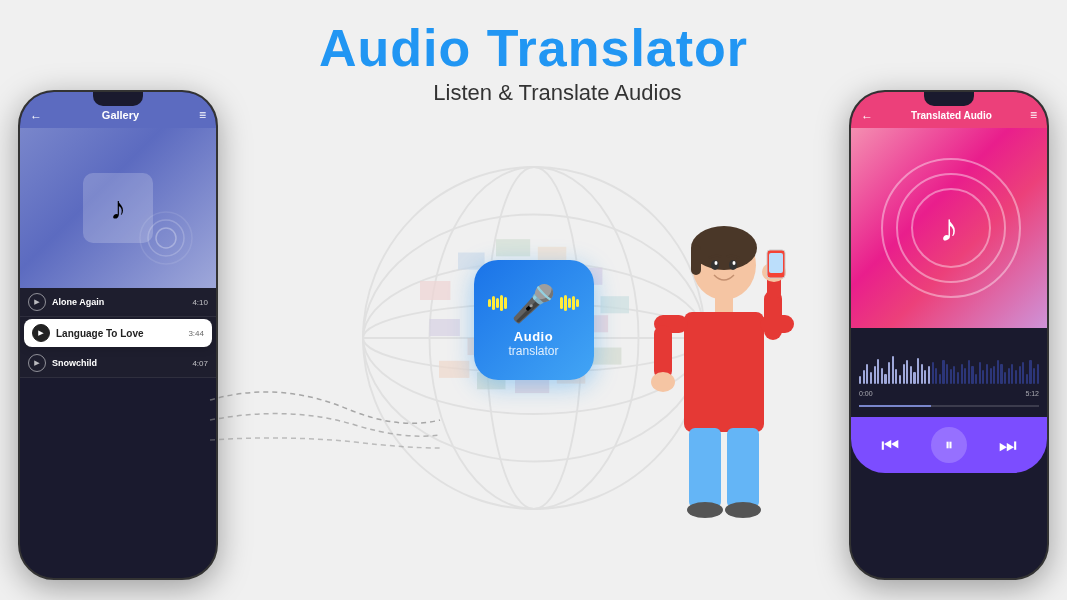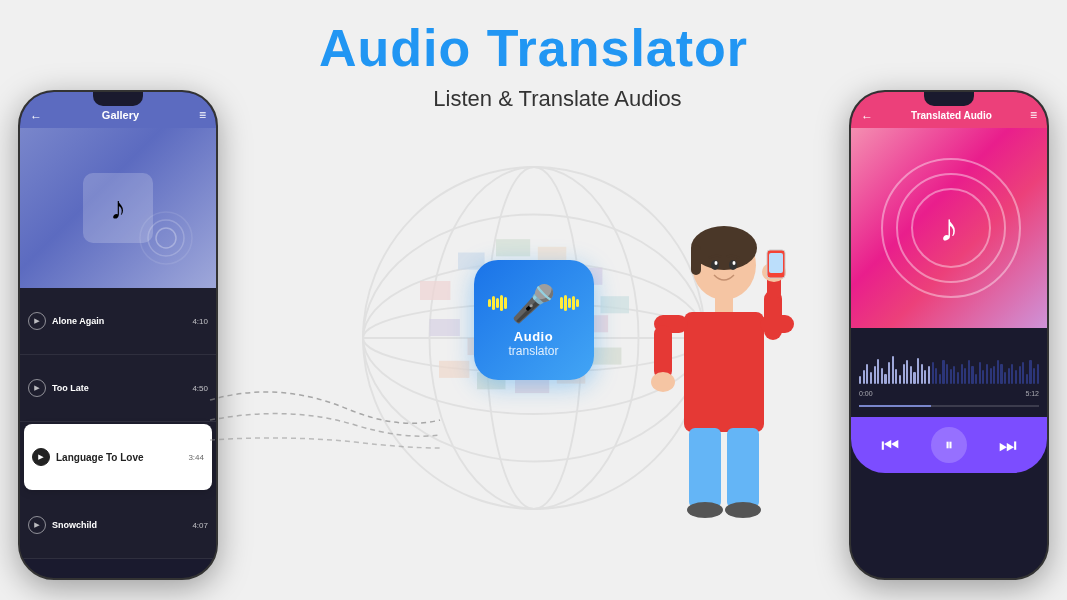--- a/index.html
+++ b/index.html
@@ -33,21 +33,20 @@
     .main-title {
       font-size: 52px;
       font-weight: 900;
       color: #2196F3;
       font-family: Arial Rounded MT Bold, Arial, sans-serif;
       letter-spacing: 1px;
     }
     .subtitle {
       font-size: 22px;
       color: #333;
-      margin-top: 6px;
       font-weight: 400;
       line-height: 1.35;
       padding-left: 48px;
     }
 
     
     .phone {
       position: absolute;
       top: 90px;
       border-radius: 36px;
@@ -124,21 +123,21 @@
     }
 
     
     .song-list {
       background: #1e1e2e;
       flex: 1;
     }
     .song-item {
       display: flex;
       align-items: center;
-      padding: 24px 8px;
+      padding: 5px 8px;
       border-bottom: 1px solid rgba(255,255,255,0.08);
       color: white;
       font-size: 9px;
     }
     .song-item.active {
       background: white;
       color: #222;
       border-radius: 8px;
       margin: 2px 4px;
       border-bottom: none;
@@ -369,25 +368,20 @@
   </div>
 
   <div class="song-list">
 
     <div class="song-item">
       <div class="play-circle">▶</div>
       <span class="song-name">Alone Again</span>
       <span class="song-duration">4:10</span>
     </div>
 
-    <div class="song-item">
-      <div class="play-circle">▶</div>
-      <span class="song-name">Too Late</span>
-      <span class="song-duration">4:50</span>
-    </div>
 
     <div class="song-item active">
       <div class="play-circle">▶</div>
       <span class="song-name">Language To Love</span>
       <span class="song-duration">3:44</span>
     </div>
 
 
     <div class="song-item">
       <div class="play-circle">▶</div>

